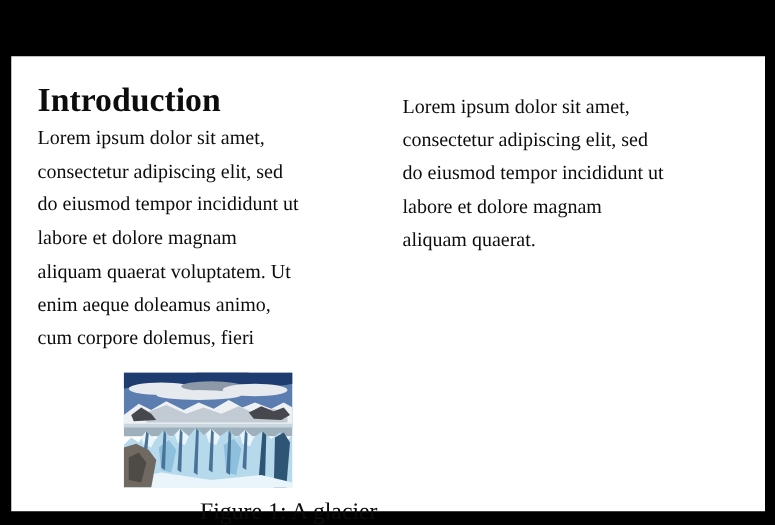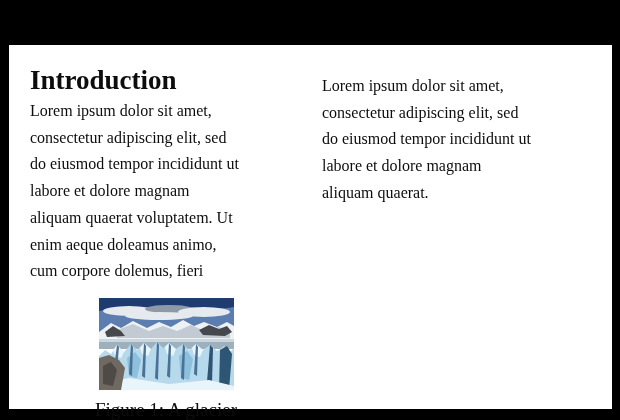--- a/index.html
+++ b/index.html
@@ -6,21 +6,21 @@
   body{width:620px;height:420px;overflow:hidden;background:#000;
        font-family:"Liberation Serif","DejaVu Serif",serif;}
   .frame{position:absolute;left:0;top:0;width:620px;height:420px;background:var(--frame,#000);}
   .page{position:absolute;top:9px;left:9px;right:8px;bottom:11px;background:var(--page_background,#fff);margin-top:36px;}
   .col{position:absolute;color:var(--text,#000);}
   .col-left{left:21px;top:19px;width:272px;}
   .col-right{left:313px;top:20px;width:272px;}
   h1.heading{margin:0 0 2px 0;font-size:27px;line-height:32px;font-weight:bold;}
   .body-text{margin:0;font-size:16px;line-height:26.7px;white-space:pre;}
   .figure{margin:0;text-align:center;}
-  .figure-glacier{margin-top:13px;}
+  .figure-glacier{margin-top:13px;text-align:right;}
   .glacier-img{width:135px;height:92px;margin:0 auto;display:block;}
   .glacier-img svg{width:135px;height:92px;display:block;}
   figcaption{font-size:19px;line-height:22px;margin-top:9px;}
   .fig2 figcaption{margin-top:13px;}
   .hello-box{display:inline-block;border:2px solid var(--text,#000);
              padding:3px 13px;font-size:19px;line-height:22px;background:var(--page_background,#fff);}
   .para1{margin-top:22px;}
   .para2{margin-top:8px;}
   
   .c-sky{fill:var(--glacier-sky_mid,#5b7db0);}

